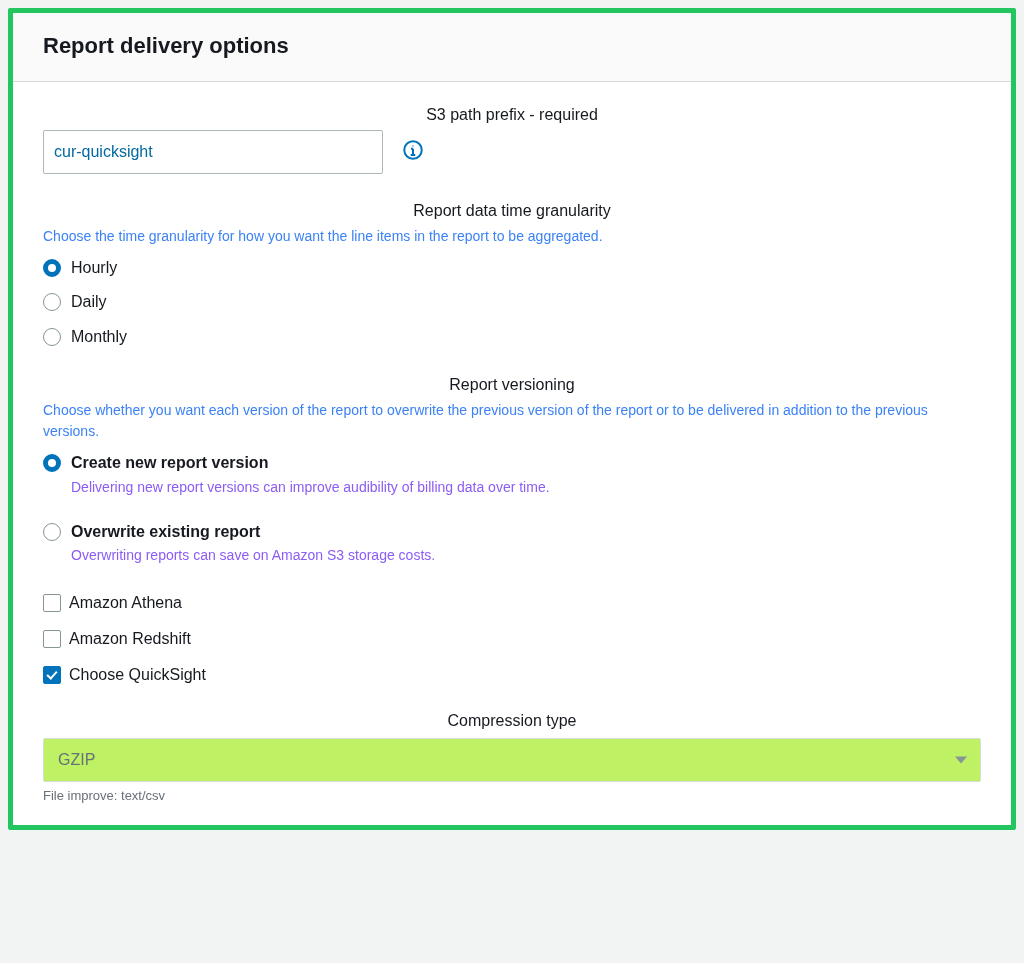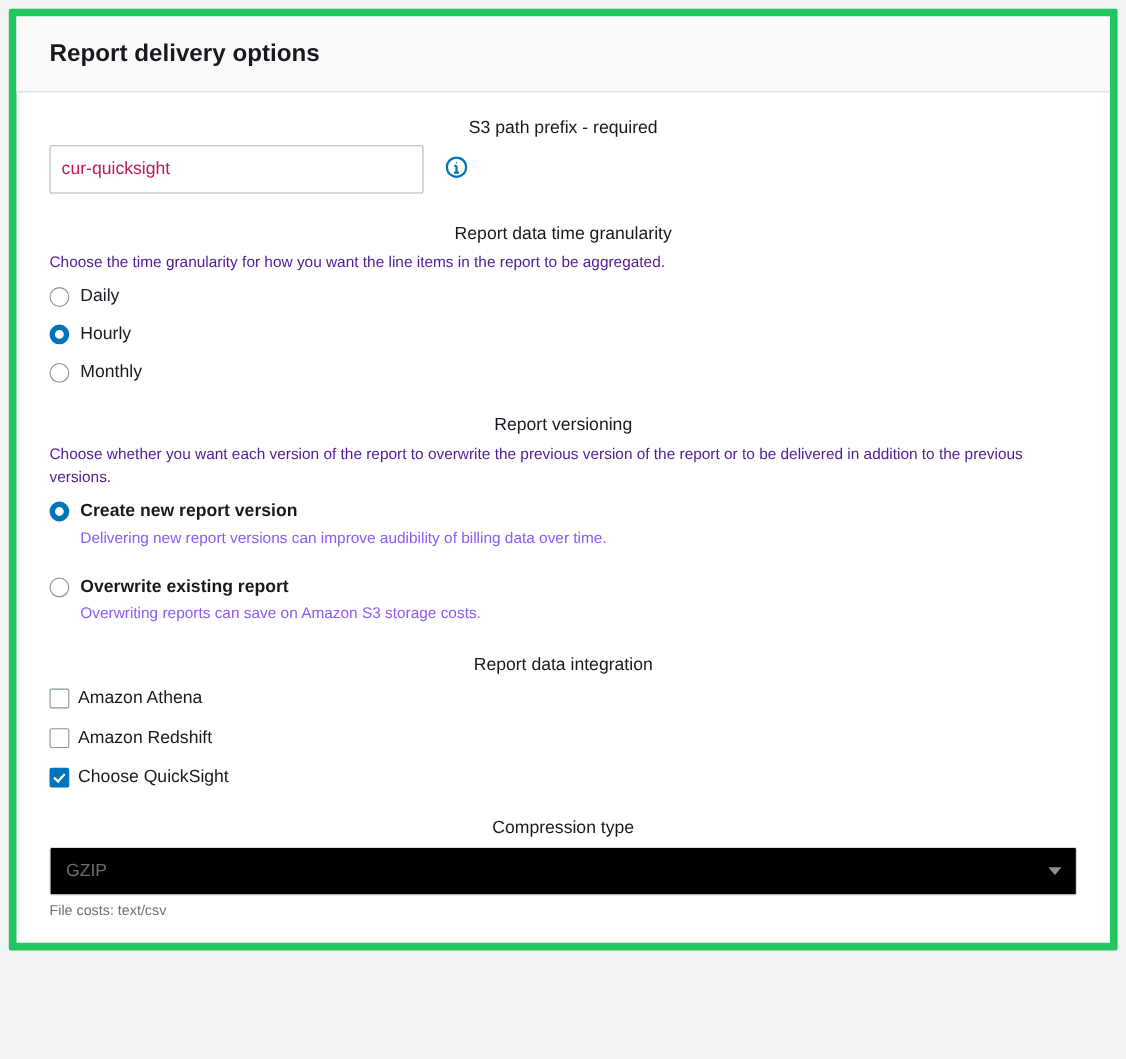--- a/index.html
+++ b/index.html
@@ -9,21 +9,21 @@
     }
     body {
       font-family: "Amazon Ember", "Helvetica Neue", Arial, sans-serif;
       background: #f2f3f3;
       padding: 8px;
       color: #16191f;
       font-size: 14px;
     }
     .panel {
       background: #fff;
-      border: 7px solid #22c55e;
+      border: 5px solid #22c55e;
       border-radius: 2px;
     }
     .panel-header {
       background: #fafafa;
       border-bottom: 1px solid #d5dbdb;
       padding: 20px 30px 22px;
     }
     .panel-header h1 {
       font-size: 22px;
       font-weight: 700;
@@ -41,37 +41,37 @@
     .field-label {
       font-size: 16px;
       font-weight: 400;
       color: #16191f;
       margin-bottom: 6px;
       display: block;
       text-align: center;
     }
     .field-desc {
       font-size: 14px;
-      color: #4c1d95;
+      color: #3b82f6;
       margin-bottom: 10px;
       line-height: 1.5;
     }
     .input-row {
       display: flex;
       align-items: center;
       gap: 18px;
     }
     .text-input {
       width: 340px;
       height: 44px;
       border: 1px solid #aab7b8;
       border-radius: 2px;
       padding: 6px 10px;
       font-size: 16px;
-      color: #be185d;
+      color: #0369a1;
       font-family: inherit;
     }
     .info-icon {
       width: 24px;
       height: 24px;
       color: #0073bb;
       display: inline-flex;
       align-items: center;
       justify-content: center;
       cursor: pointer;
@@ -163,21 +163,21 @@
       font-size: 16px;
       color: #16191f;
     }
     .select-wrap {
       position: relative;
       margin-top: 8px;
     }
     .select {
       width: 100%;
       height: 44px;
-      background: #000000;
+      background: #bef264;
       border: 1px solid #d5dbdb;
       border-radius: 2px;
       padding: 0 40px 0 14px;
       font-size: 16px;
       color: #687078;
       display: flex;
       align-items: center;
       cursor: default;
     }
     .select-caret {
@@ -221,27 +221,27 @@
             <line x1="6.2" y1="12" x2="9.8" y2="12" stroke-width="1.6"></line>
           </svg>
         </span>
       </div>
     </div>
 
     <div class="field-group">
       <div class="field-label">Report data time granularity</div>
       <div class="field-desc">Choose the time granularity for how you want the line items in the report to be aggregated.</div>
       <div class="radio-list">
+        <label class="radio-item selected">
+          <span class="radio-circle"></span>
+          <span class="radio-content"><span class="radio-label">Hourly</span></span>
+        </label>
         <label class="radio-item">
           <span class="radio-circle"></span>
           <span class="radio-content"><span class="radio-label">Daily</span></span>
-        </label>
-        <label class="radio-item selected">
-          <span class="radio-circle"></span>
-          <span class="radio-content"><span class="radio-label">Hourly</span></span>
         </label>
         <label class="radio-item">
           <span class="radio-circle"></span>
           <span class="radio-content"><span class="radio-label">Monthly</span></span>
         </label>
       </div>
     </div>
 
     <div class="field-group">
       <div class="field-label">Report versioning</div>
@@ -258,21 +258,20 @@
           <span class="radio-circle"></span>
           <span class="radio-content">
             <div class="radio-label">Overwrite existing report</div>
             <div class="radio-sub">Overwriting reports can save on Amazon S3 storage costs.</div>
           </span>
         </label>
       </div>
     </div>
 
     <div class="field-group">
-      <div class="field-label">Report data integration</div>
       <div class="check-list">
         <label class="check-item">
           <span class="check-box"></span>
           <span class="check-label">Amazon Athena</span>
         </label>
         <label class="check-item">
           <span class="check-box"></span>
           <span class="check-label">Amazon Redshift</span>
         </label>
         <label class="check-item checked">
@@ -284,18 +283,18 @@
 
     <div class="field-group">
       <div class="field-label">Compression type</div>
       <div class="select-wrap">
         <div class="select">
           <span>GZIP</span>
         </div>
         <span class="select-caret"></span>
       </div>
       <div class="helper-text">
-        <span>File costs: </span><span>text/csv</span>
+        <span>File improve: </span><span>text/csv</span>
       </div>
     </div>
 
   </div>
 </div>
 
 </body></html>

